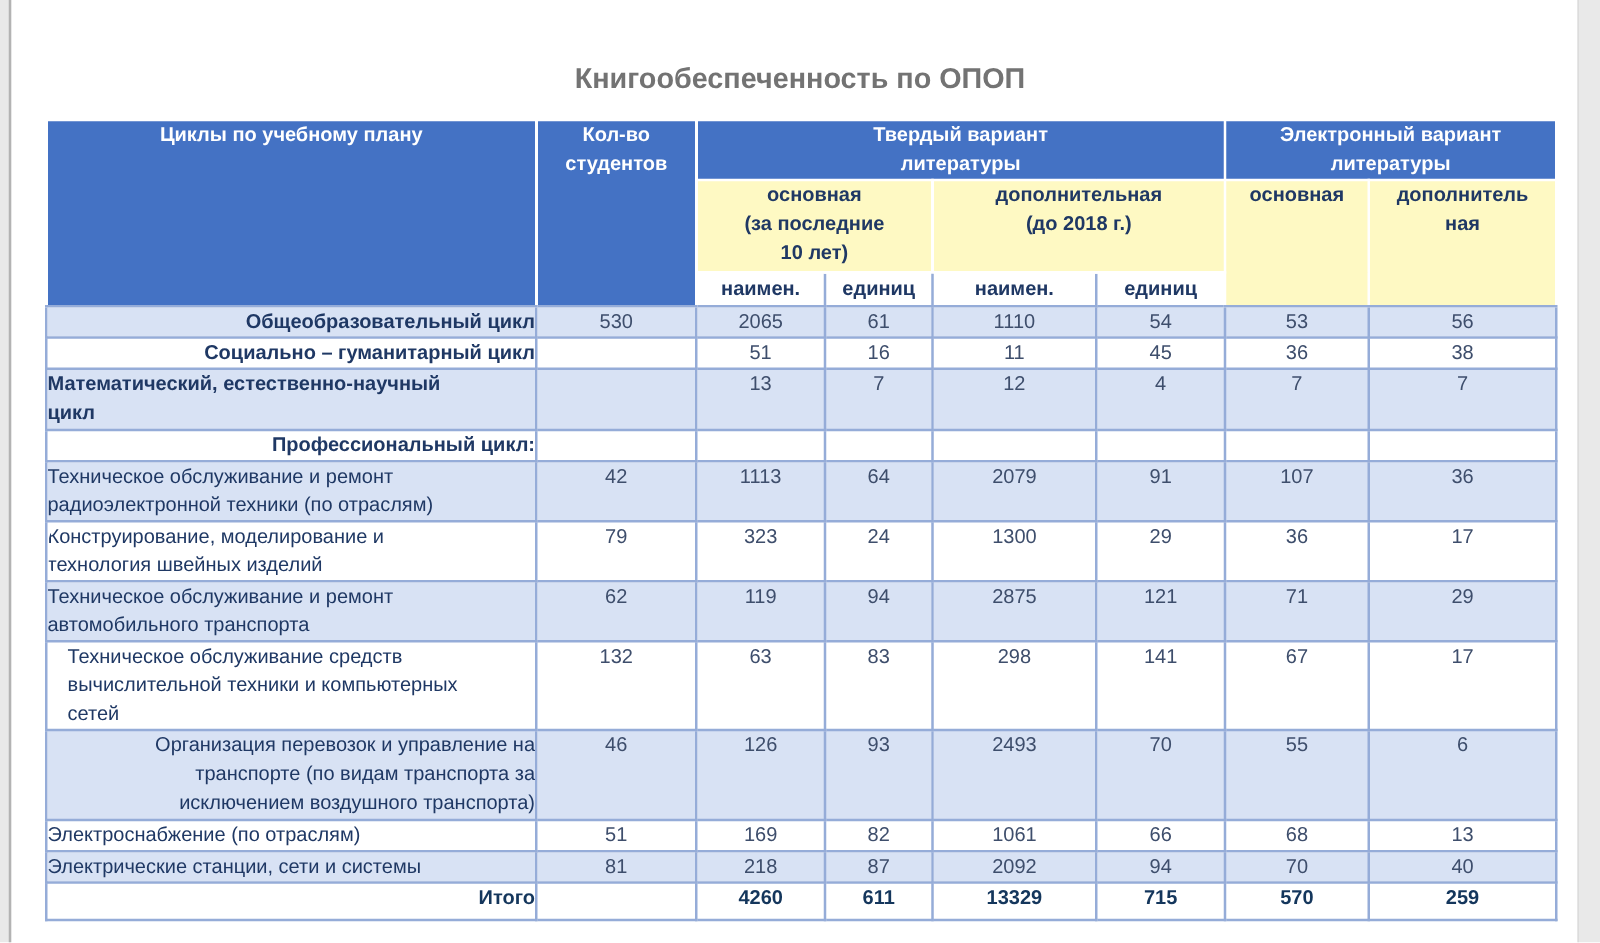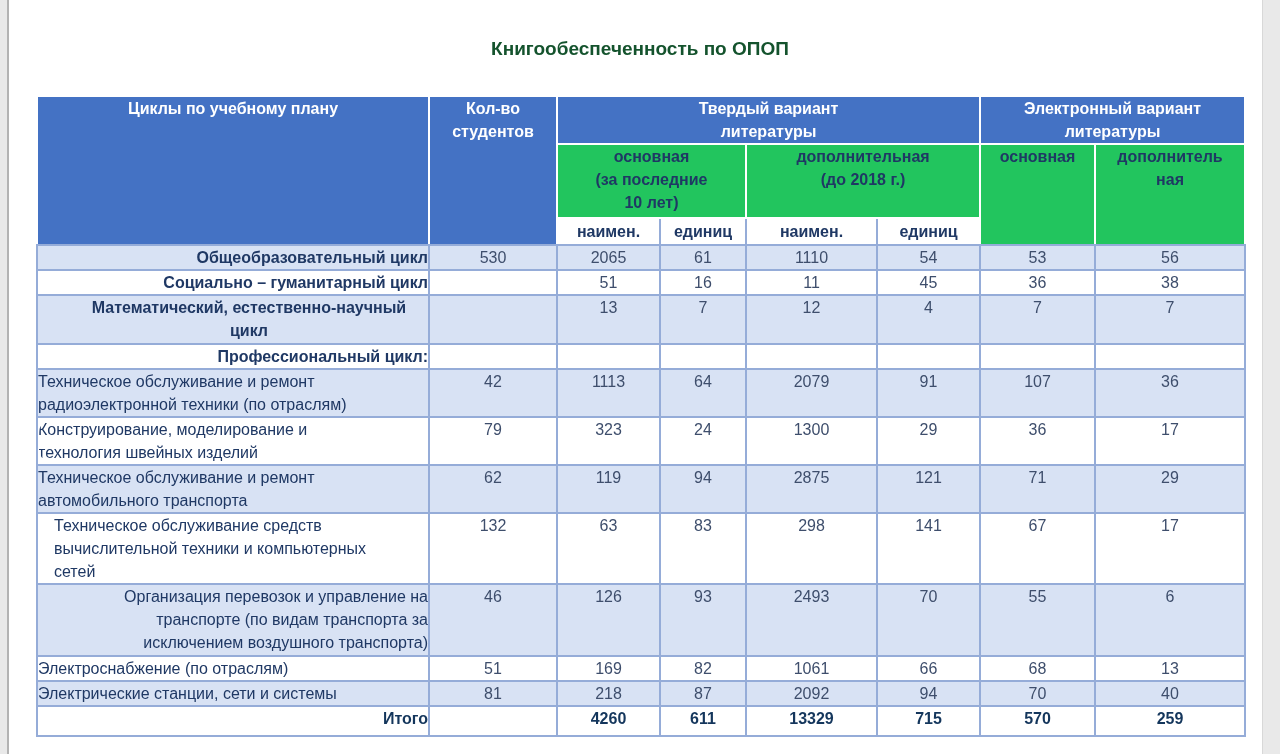--- a/index.html
+++ b/index.html
@@ -13,38 +13,38 @@
   }
   .edge-left {
     position: absolute; left: 0; top: 0; width: 9px; height: 754px;
     background: #e9e9e9; border-right: 2px solid #b3b3b3;
   }
   .edge-right {
     position: absolute; right: 0; top: 0; width: 18px; height: 754px;
     background: #e9e9e9; border-left: 1px solid #d8d8d8;
   }
   .doc-title {
-    position: absolute; left: 36px; top: 38px; width: 1208px;
-    text-align: center; font-size: 19px; font-weight: bold; color: #14532d;
+    position: absolute; left: 36px; top: 49px; width: 1208px;
+    text-align: center; font-size: 23px; font-weight: bold; color: #737373;
   }
   table.book-table {
     position: absolute; left: 36px; top: 95px; width: 1208px;
     border-collapse: collapse; table-layout: fixed;
   }
   table.book-table td {
     font-size: 16px; padding: 0; overflow: hidden;
   }
   
   .hA {
     background: #4472C4; color: #ffffff; font-weight: bold;
     border: 2px solid #ffffff; text-align: center; vertical-align: middle;
     line-height: 23px; white-space: pre-line;
   }
   .hB {
-    background: #22c55e; color: #1F3864; font-weight: bold;
+    background: #fef9c3; color: #1F3864; font-weight: bold;
     border: 2px solid #ffffff; text-align: center; vertical-align: top;
     padding-top: 4px; line-height: 23px; white-space: pre-line;
   }
   .hC {
     background: #ffffff; color: #1F3864; font-weight: bold;
     border: 2px solid #95ACD8; text-align: center; vertical-align: middle;
     line-height: 22px;
   }
   .cell-cycles   { vertical-align: top; padding-top: 50px; border-bottom-color: #95ACD8; }
   .cell-students { vertical-align: top; padding-top: 21px; border-bottom-color: #95ACD8; }
@@ -124,21 +124,21 @@
         <td class="lbl bold" style="text-align: right;">Социально – гуманитарный цикл</td>
         <td class="val"></td>
         <td class="val">51</td>
         <td class="val">16</td>
         <td class="val">11</td>
         <td class="val">45</td>
         <td class="val">36</td>
         <td class="val">38</td>
       </tr>
       <tr class="shaded" style="height: 49px;">
-        <td class="lbl bold" style="text-align: center; padding-left: 32px;">Математический, естественно-научный
+        <td class="lbl bold" style="text-align: left;">Математический, естественно-научный
 цикл</td>
         <td class="val"></td>
         <td class="val">13</td>
         <td class="val">7</td>
         <td class="val">12</td>
         <td class="val">4</td>
         <td class="val">7</td>
         <td class="val">7</td>
       </tr>
       <tr style="height: 24px;">

